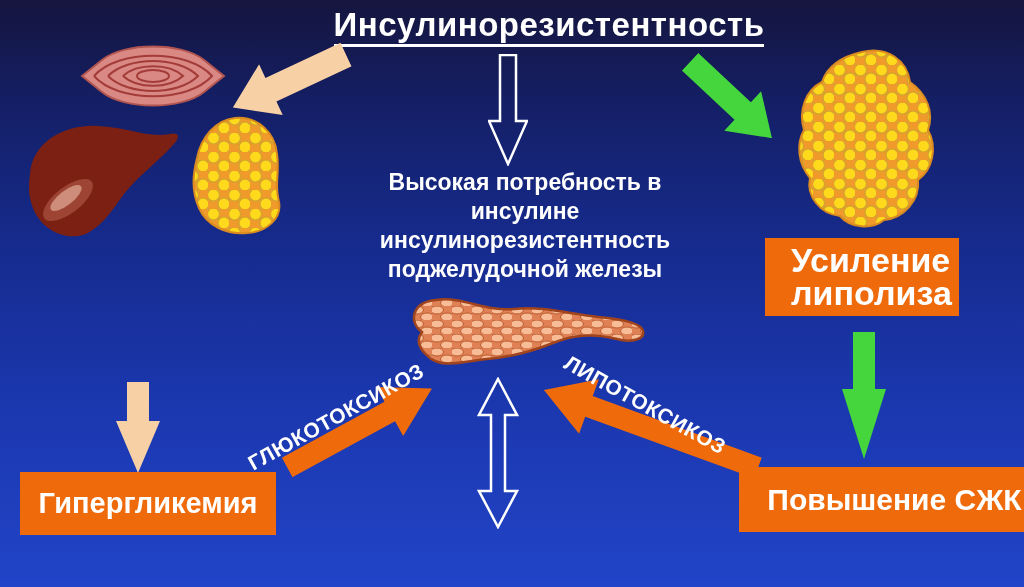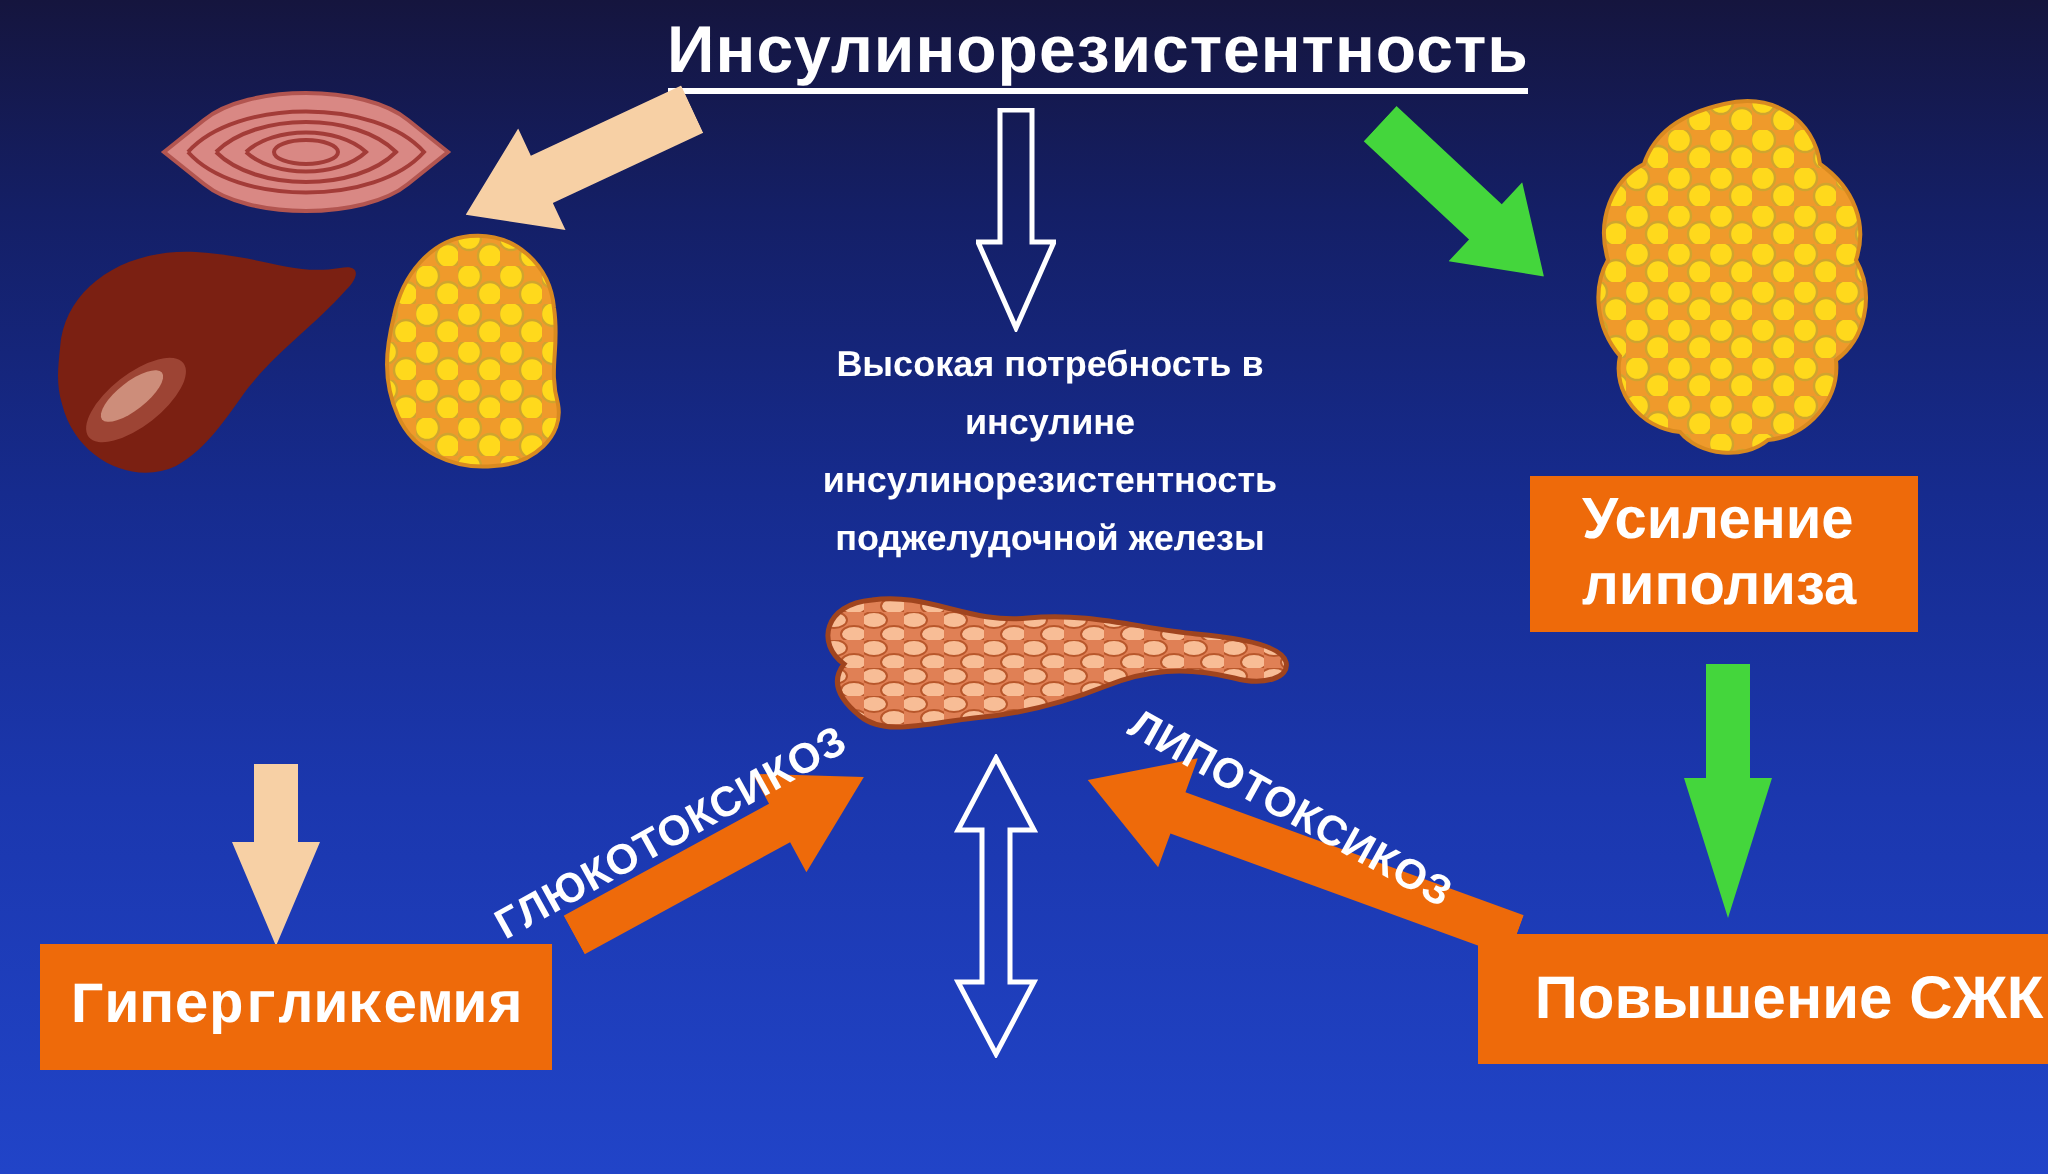--- a/index.html
+++ b/index.html
@@ -6,24 +6,24 @@
   .stage{
     position:relative;width:1024px;height:587px;overflow:hidden;
     background:linear-gradient(180deg,#15153e 0%,#141f66 18%,#162b8e 42%,#1b37ae 68%,#2144c8 100%);
     font-family:"Liberation Sans","DejaVu Sans",sans-serif;font-weight:bold;color:#fff;padding-left:41px;
   }
   .abs{position:absolute;}
   .title{left:37px;top:6px;width:1024px;text-align:center;font-size:33px;letter-spacing:.5px;}
   .title span{border-bottom:3px solid #fff;padding-bottom:1px;}
   .txt{white-space:pre-line;text-align:center;}
   .left-block{left:2px;top:236px;width:302px;font-size:22px;line-height:28px;}
-  .center-block{left:345px;top:168px;width:360px;font-size:18px;line-height:29px;}
+  .center-block{left:345px;top:168px;width:360px;font-size:23px;line-height:29px;}
   .obox{background:#EE6A0A;display:flex;align-items:center;justify-content:center;text-align:center;}
-  .box-lipolysis{left:765px;top:238px;width:194px;height:78px;font-size:29px;line-height:33px;justify-content:flex-start;text-align:left;padding-left:26px;box-sizing:border-box;}
-  .box-hyper{left:20px;top:472px;width:256px;height:63px;font-size:29px;font-family:Liberation Mono, monospace;}
+  .box-lipolysis{left:765px;top:238px;width:194px;height:78px;font-size:34px;line-height:33px;justify-content:flex-start;text-align:left;padding-left:26px;box-sizing:border-box;}
+  .box-hyper{left:20px;top:472px;width:256px;height:63px;font-size:29px;}
   .box-ffa{left:708px;top:467px;width:311px;height:65px;font-size:30px;margin-left:31px;}
   .box-beta{left:311px;top:530px;width:399px;height:51px;border:1px solid #D8D89A;box-sizing:border-box;
     display:flex;align-items:center;justify-content:center;color:#FFFF33;font-size:29px;}
   .diag{width:210px;text-align:center;font-size:21px;letter-spacing:.5px;}
   .lbl-gluco{left:231px;top:405px;transform:rotate(-29deg);}
   .lbl-lipo{left:540px;top:393px;transform:rotate(29deg);}
   .arr svg{display:block;}
   .r155{transform:rotate(155deg);}
   .r43{transform:rotate(43deg);}
   .rm28{transform:rotate(-28.6deg);}

